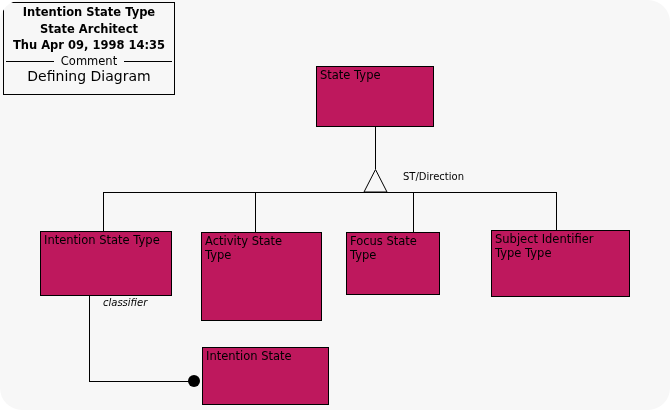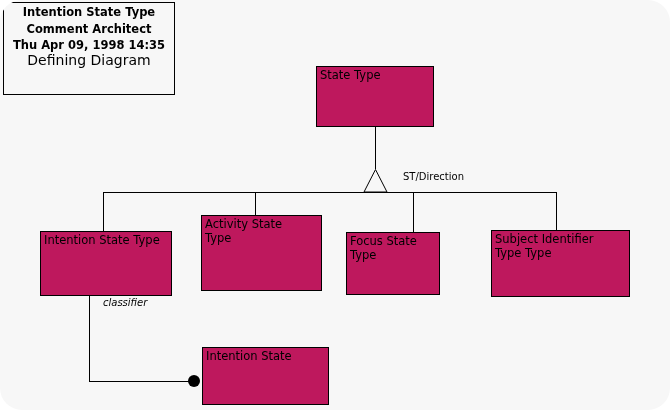--- a/index.html
+++ b/index.html
@@ -124,23 +124,28 @@
     background: #000000;
   }
 </style>
 </head>
 <body>
 
 <div id="canvas">
 
   <div id="title-block">
     <div class="tb-head">Intention State Type</div>
-    <div class="tb-head">Comment Architect</div>
+    <div class="tb-head">State Architect</div>
     <div class="tb-head">Thu Apr 09, 1998  14:35</div>
 
+    <div class="tb-sep">
+      <span class="rule-l"></span>
+      <span class="rule-r"></span>
+      <span class="sep-text">Comment</span>
+    </div>
 
     <div class="tb-comment">Defining Diagram</div>
   </div>
 
   <div class="node" style="left:316px; top:66px; width:118px; height:61px;">
     <span class="node-label">State Type</span>
   </div>
 
   <div class="vline" style="left:375px; top:127px; height:42px;"></div>
 
@@ -156,21 +161,21 @@
   <div class="vline" style="left:255px; top:192px; height:40px;"></div>
   <div class="vline" style="left:413px; top:192px; height:40px;"></div>
   <div class="vline" style="left:556px; top:192px; height:38px;"></div>
 
   <span class="edge-label" style="left:403px; top:170px;">ST/Direction</span>
 
   <div class="node" style="left:40px; top:231px; width:132px; height:65px;">
     <span class="node-label">Intention State Type</span>
   </div>
 
-  <div class="node" style="left:201px; top:215px; width:121px; height:76px;">
+  <div class="node" style="left:201px; top:232px; width:121px; height:89px;">
     <span class="node-label">Activity State
 Type</span>
   </div>
 
   <div class="node" style="left:346px; top:232px; width:94px; height:63px;">
     <span class="node-label">Focus State Type</span>
   </div>
 
   <div class="node" style="left:491px; top:230px; width:139px; height:67px;">
     <span class="node-label">Subject Identifier

